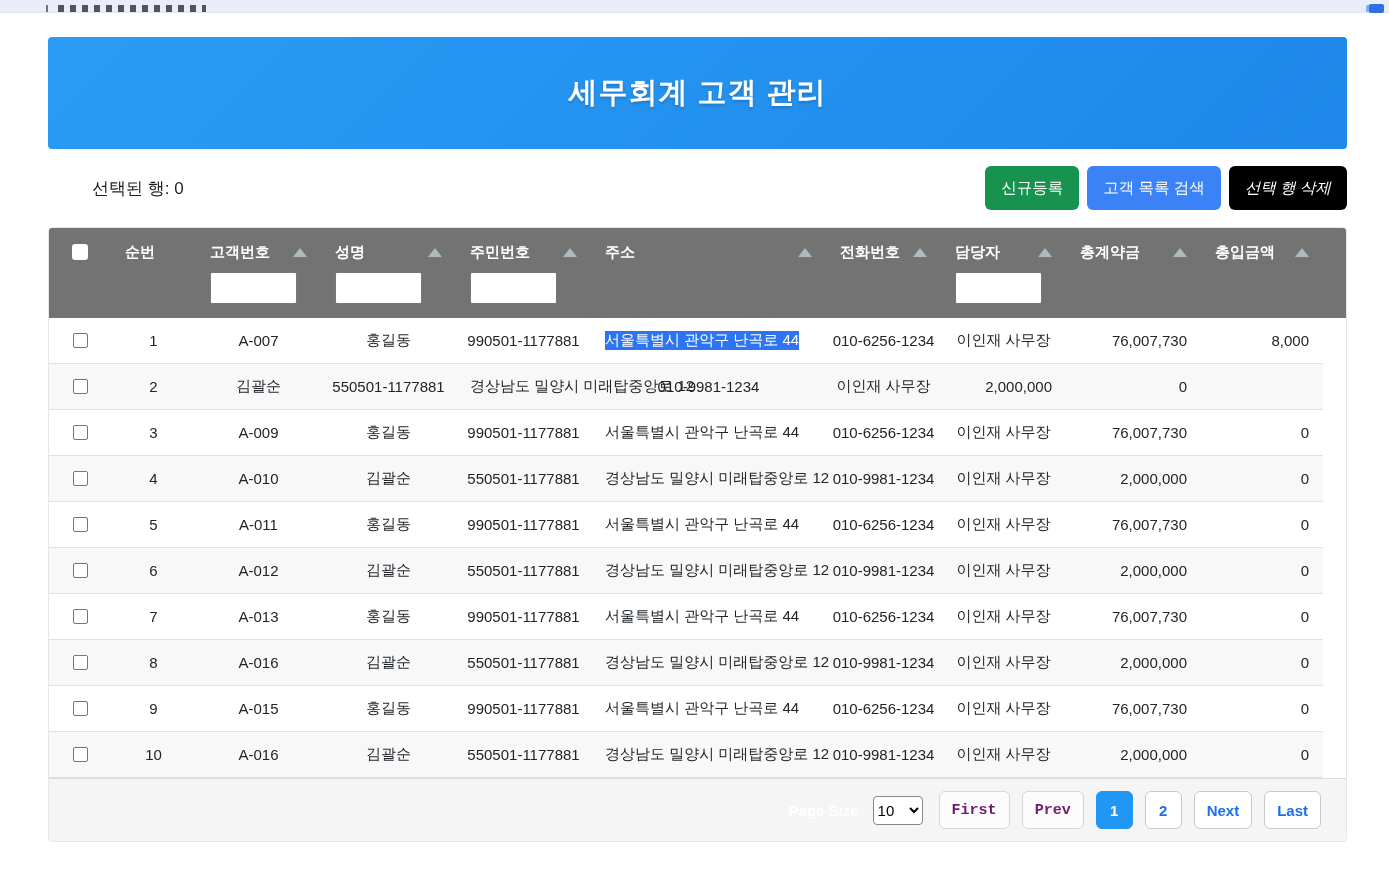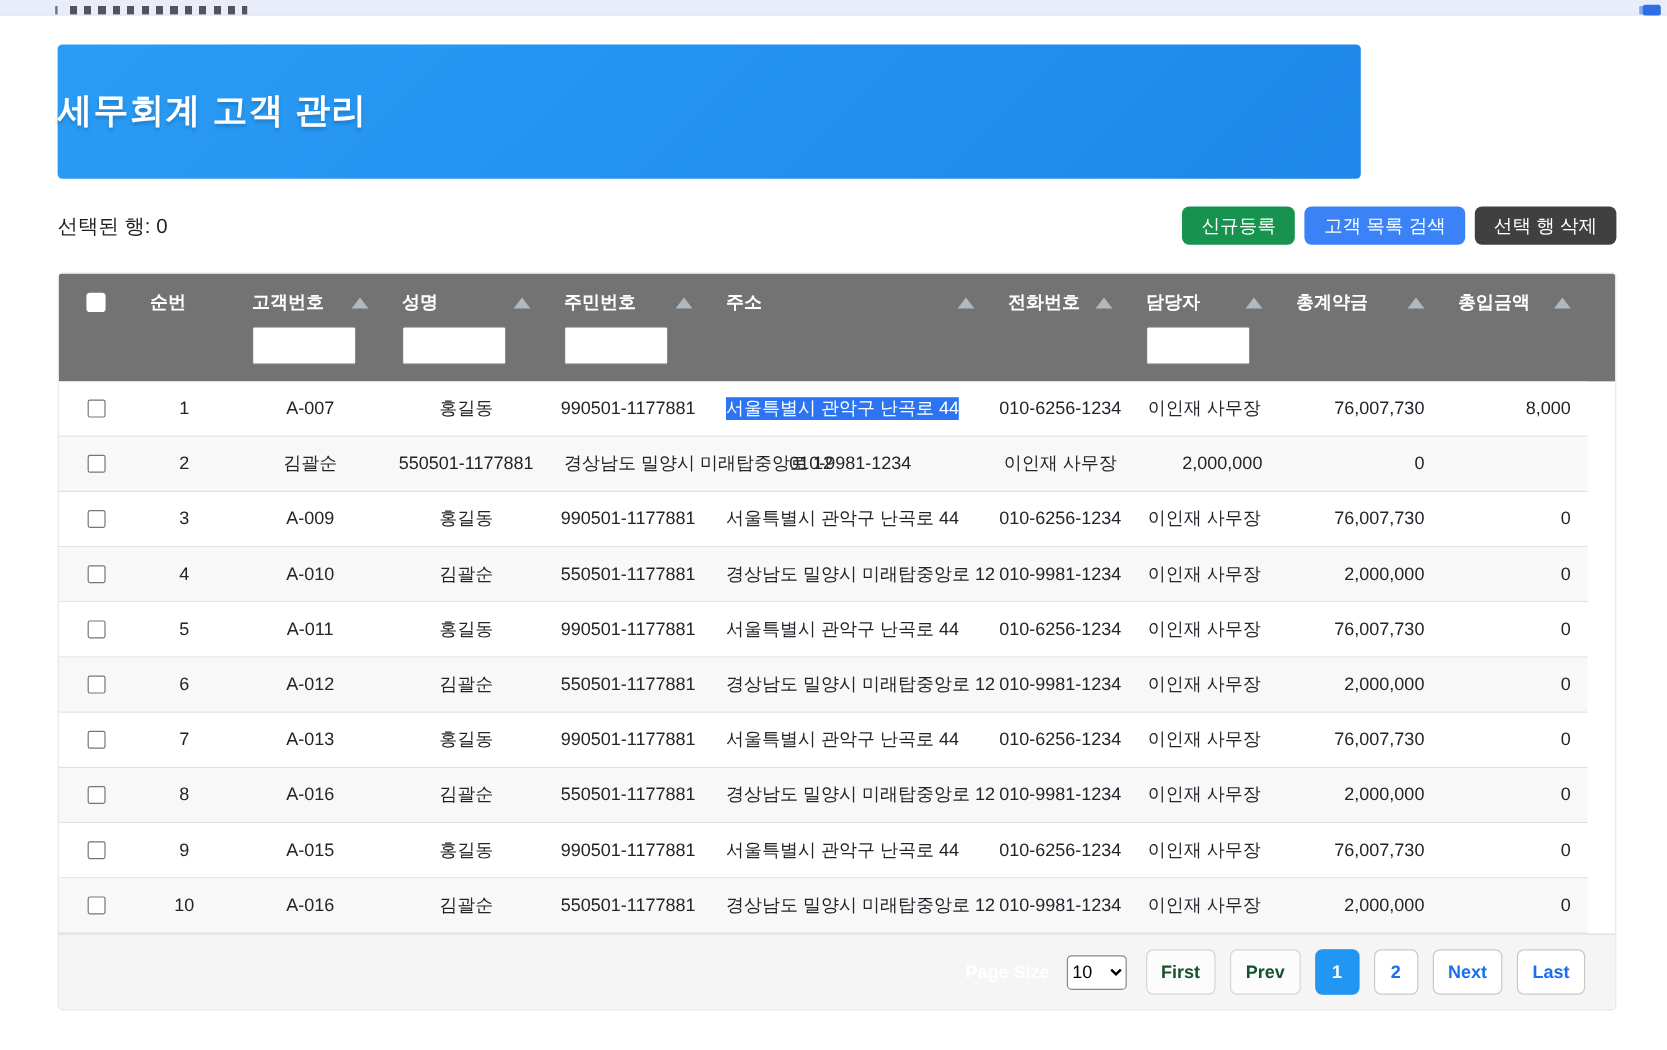--- a/index.html
+++ b/index.html
@@ -10,35 +10,35 @@
   .browser-strip { height:13px; background:#e8edf9; border-bottom:1px solid #e0e6f3; position:relative; }
   .tab-marks { position:absolute; left:58px; top:5px; width:148px; height:7px; opacity:.8;
     background:repeating-linear-gradient(90deg,#2e2e33 0 6px,transparent 6px 12px); }
   .tab-marks:after { content:""; position:absolute; left:-12px; top:0; width:2px; height:7px; background:#555; }
   .strip-icon { position:absolute; right:5px; top:4px; width:15px; height:9px; background:#2f6fe4; border-radius:2px;
     box-shadow:-4px 0 0 -1px #7fb0f2; }
 
   .page { padding:24px 42px 0 48px; }
 
   
-  .banner { width:1086px; height:112px; border-radius:4px;
+  .banner { width:1299px; height:112px; border-radius:4px;
     background:linear-gradient(135deg,#2a9cf5 0%,#1e87e9 100%);
-    display:flex; align-items:center; justify-content:flex-start; }
+    display:flex; align-items:center; justify-content:center; }
   .banner h1 { color:#fff; font-size:29px; font-weight:600; letter-spacing:1px;
     text-shadow:0 2px 3px rgba(0,0,0,.18); }
 
   
   .toolbar { width:1299px; margin-top:20px; height:38px; display:flex; justify-content:space-between; align-items:center; }
-  .selected-label { font-size:17px; color:#1c1e21; }
+  .selected-label { font-size:17px; color:#1c1e21;margin-left:44px; }
   .toolbar-buttons { display:flex; gap:8px; }
-  .btn { height:32px; padding:0 16px; border:none; border-radius:6px; color:#fff; font-size:15.5px;
+  .btn { height:44px; padding:0 16px; border:none; border-radius:6px; color:#fff; font-size:15.5px;
     font-family:inherit; cursor:pointer; white-space:nowrap; }
   .btn-green { background:#17934f; }
   .btn-blue  { background:#3b82f6; }
-  .btn-red   { background:#404040; }
+  .btn-red   { background:#000000;font-style:italic; }
 
   
   :root { --cols: 62px 85px 125px 135px 135px 235px 115px 125px 135px 122px; }
   .card { width:1299px; margin-top:20px; border:1px solid #e4e7ea; border-radius:4px; overflow:hidden; }
 
   .thead { display:grid; grid-template-columns:var(--cols) 1fr; background:#737373; padding:12px 0 14px; min-height:88px; }
   .th { padding:0 14px; color:#fff; }
   .th-label-row { display:flex; justify-content:space-between; align-items:center; height:24px; }
   .th-label { font-size:15px; font-weight:700; white-space:nowrap; }
   .sort-arrow { width:0; height:0; border-left:7px solid transparent; border-right:7px solid transparent;
@@ -64,21 +64,21 @@
   
   .tfoot { height:63px; display:flex; align-items:center; justify-content:flex-end; gap:12px;
     padding-right:25px; background:#f5f5f5; border-top:1px solid #dcdcdc; }
   .psize-label { color:#fff; font-weight:700; font-size:15px; margin-right:2px; }
   .psize-select { height:29px; width:50px; border:1px solid #888; border-radius:4px; background:#fff;
     font-size:15px; font-family:inherit; margin-right:4px; }
   .pg { height:38px; min-width:56px; padding:0 12px; background:#fff; border:1px solid #c9c9c9;
     border-radius:6px; font-size:15px; font-weight:700; color:#1a6ff0; font-family:inherit; cursor:pointer; }
   .pg.num { min-width:37px; padding:0; }
   .pg.active { background:#2196f3; border-color:#2196f3; color:#fff; }
-  .pg.disabled { color:#14532d; border-color:#d6d6d6; background:#fcfcfc; cursor:default; }
+  .pg.disabled { color:#701a75; border-color:#d6d6d6; background:#fcfcfc; cursor:default;font-family:Liberation Mono, monospace; }
 </style>
 </head>
 <body>
 
 <div class="browser-strip">
   <div class="tab-marks"></div>
   <div class="strip-icon"></div>
 </div>
 
 <div class="page">

